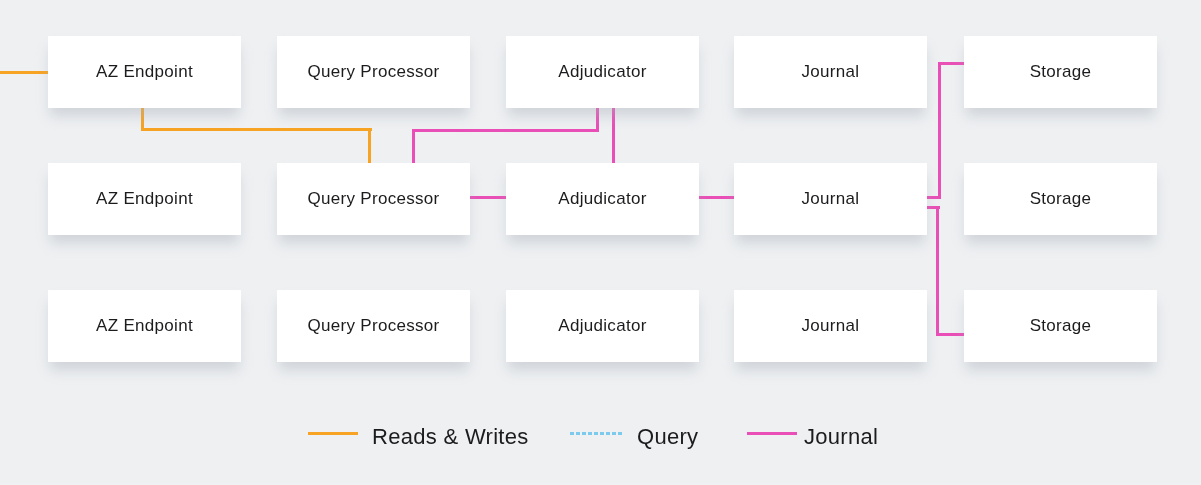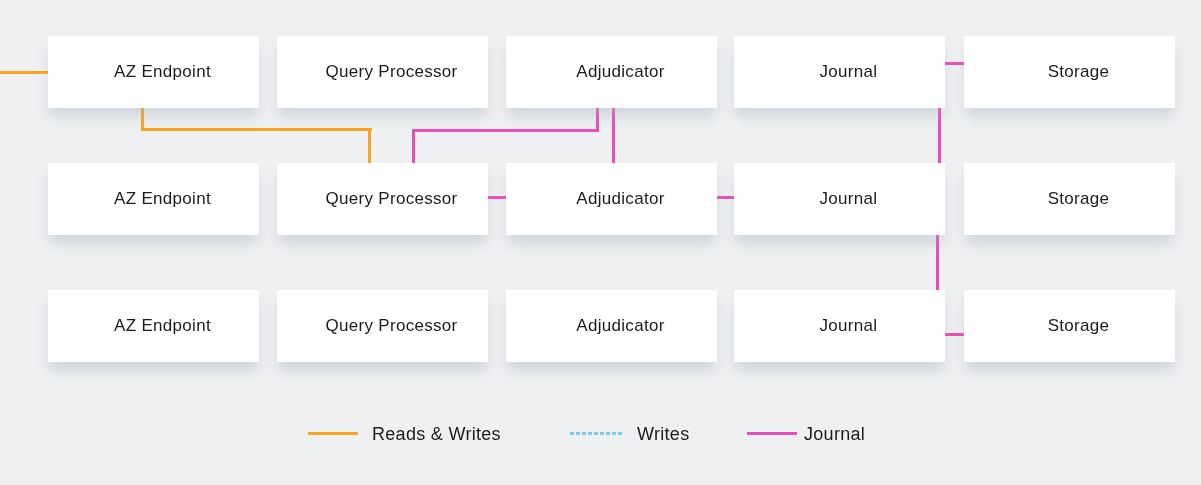--- a/index.html
+++ b/index.html
@@ -20,31 +20,30 @@
     height:72px;
     background:var(--node_bg,#ffffff);
     box-shadow:0 10px 12px -2px rgba(168,173,183,0.42);
     display:flex;
     align-items:center;
     justify-content:center;
     font-size:17px;
     letter-spacing:.3px;
     color:var(--text,#1c1c1e);
     z-index:2;
-    padding-left:18px;
   }
   .seg{position:absolute;z-index:1;}
   .seg.h{height:3px;}
   .seg.v{width:3px;}
   .orange{background:var(--orange,#F7A323);}
   .pink{background:var(--pink,#E94FB6);}
   .legend-label{
     position:absolute;
     top:424px;
-    font-size:18px;
+    font-size:22px;
     letter-spacing:.3px;
     color:var(--text,#1c1c1e);
     white-space:nowrap;
   }
   .swatch{position:absolute;top:432px;height:3px;}
   .swatch.dashed{
     background:repeating-linear-gradient(90deg,var(--blue,#7CCBEE) 0 4px,transparent 4px 6px);
   }
 </style>
 </head>
@@ -92,19 +91,19 @@
 
   <div class="seg h pink" style="left:927px;top:206px;width:13px"></div>
   <div class="seg v pink" style="left:936px;top:206px;height:130px"></div>
   <div class="seg h pink" style="left:936px;top:333px;width:28px"></div>
 
   <div>
     <span class="swatch orange" style="left:308px;width:50px"></span>
     <span class="legend-label" style="left:372px">Reads &amp; Writes</span>
 
     <span class="swatch dashed" style="left:570px;width:54px"></span>
-    <span class="legend-label" style="left:637px">Writes</span>
+    <span class="legend-label" style="left:637px">Query</span>
 
     <span class="swatch pink" style="left:747px;width:50px"></span>
     <span class="legend-label" style="left:804px">Journal</span>
   </div>
 
 </div>
 
 </body></html>

